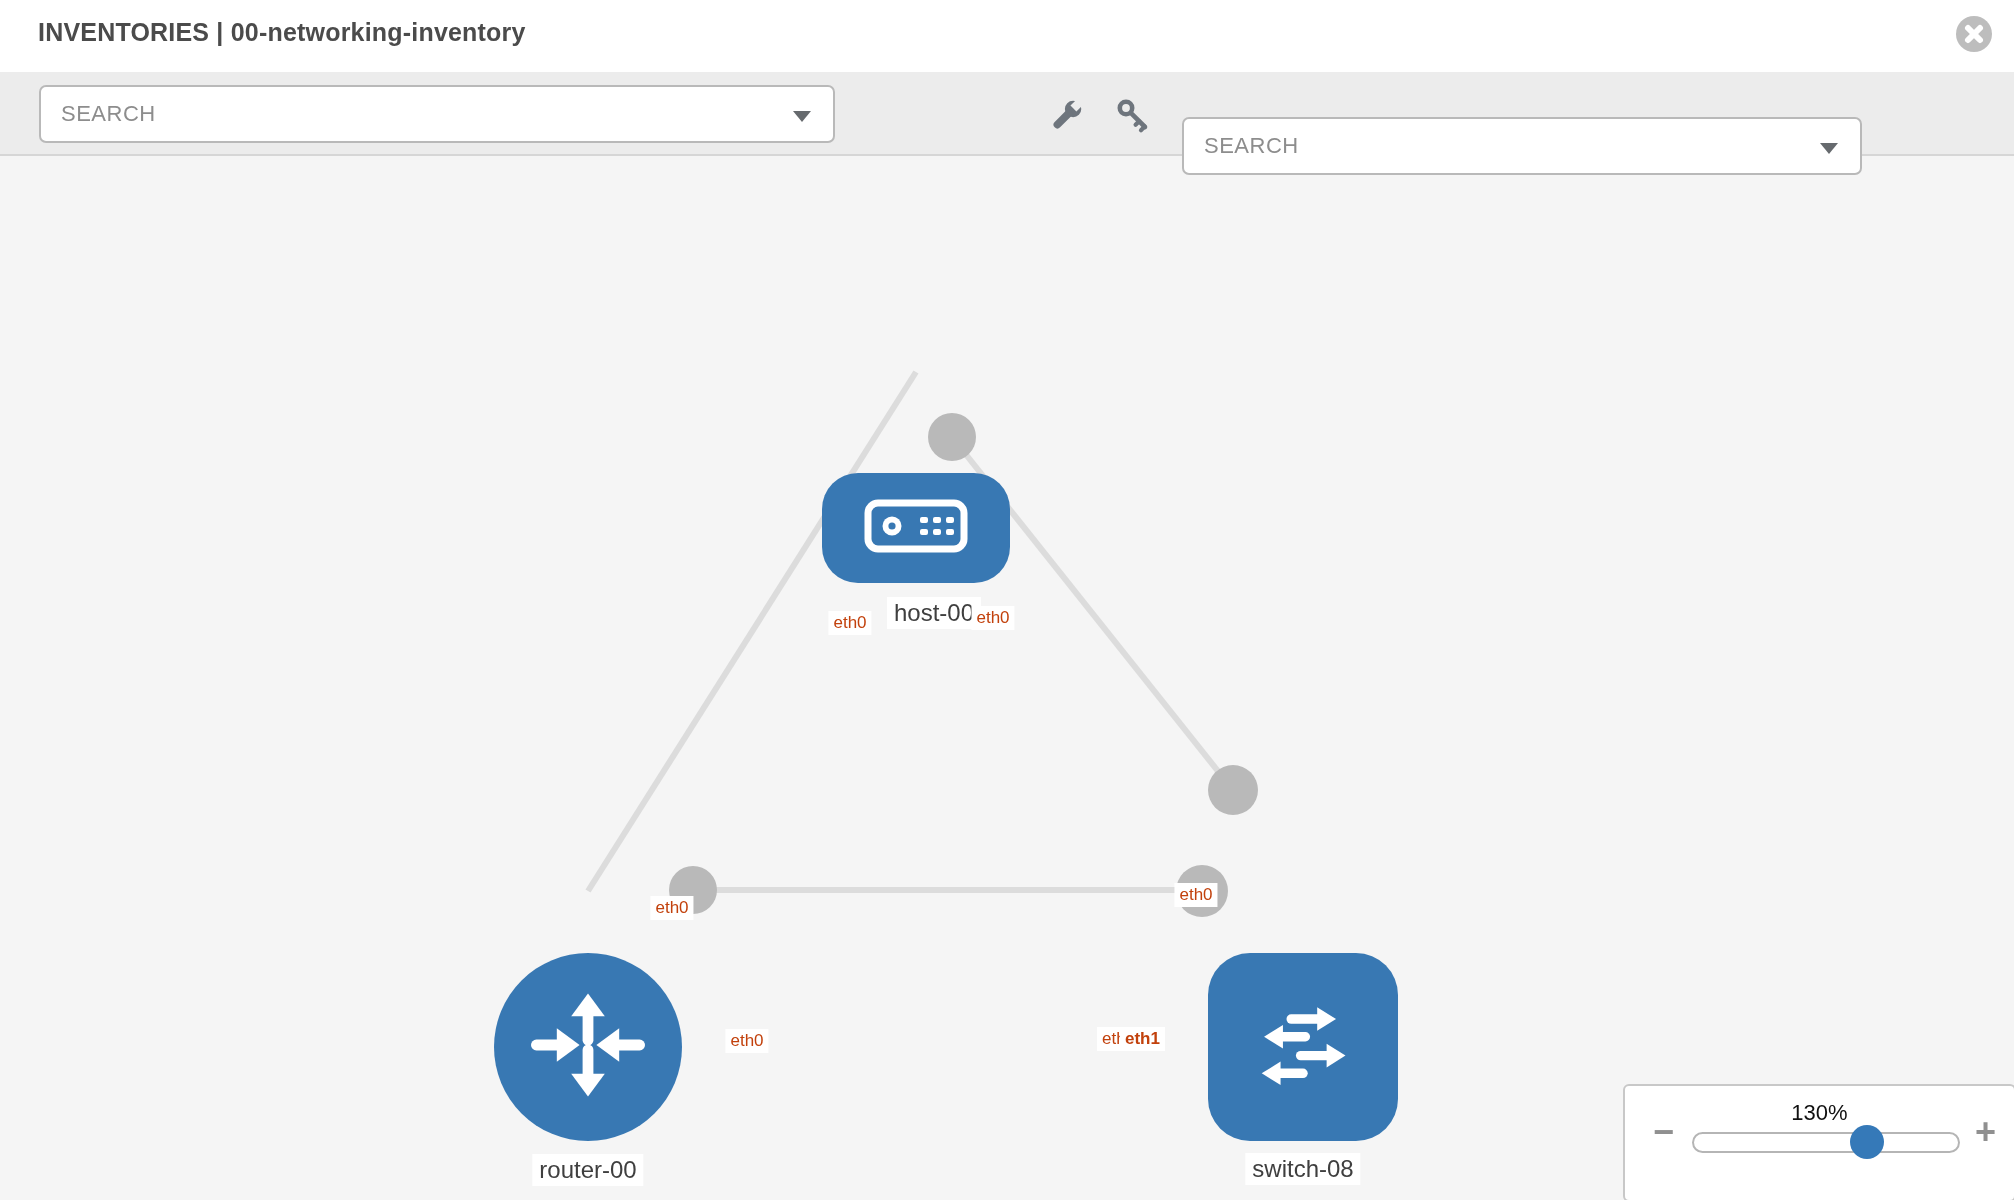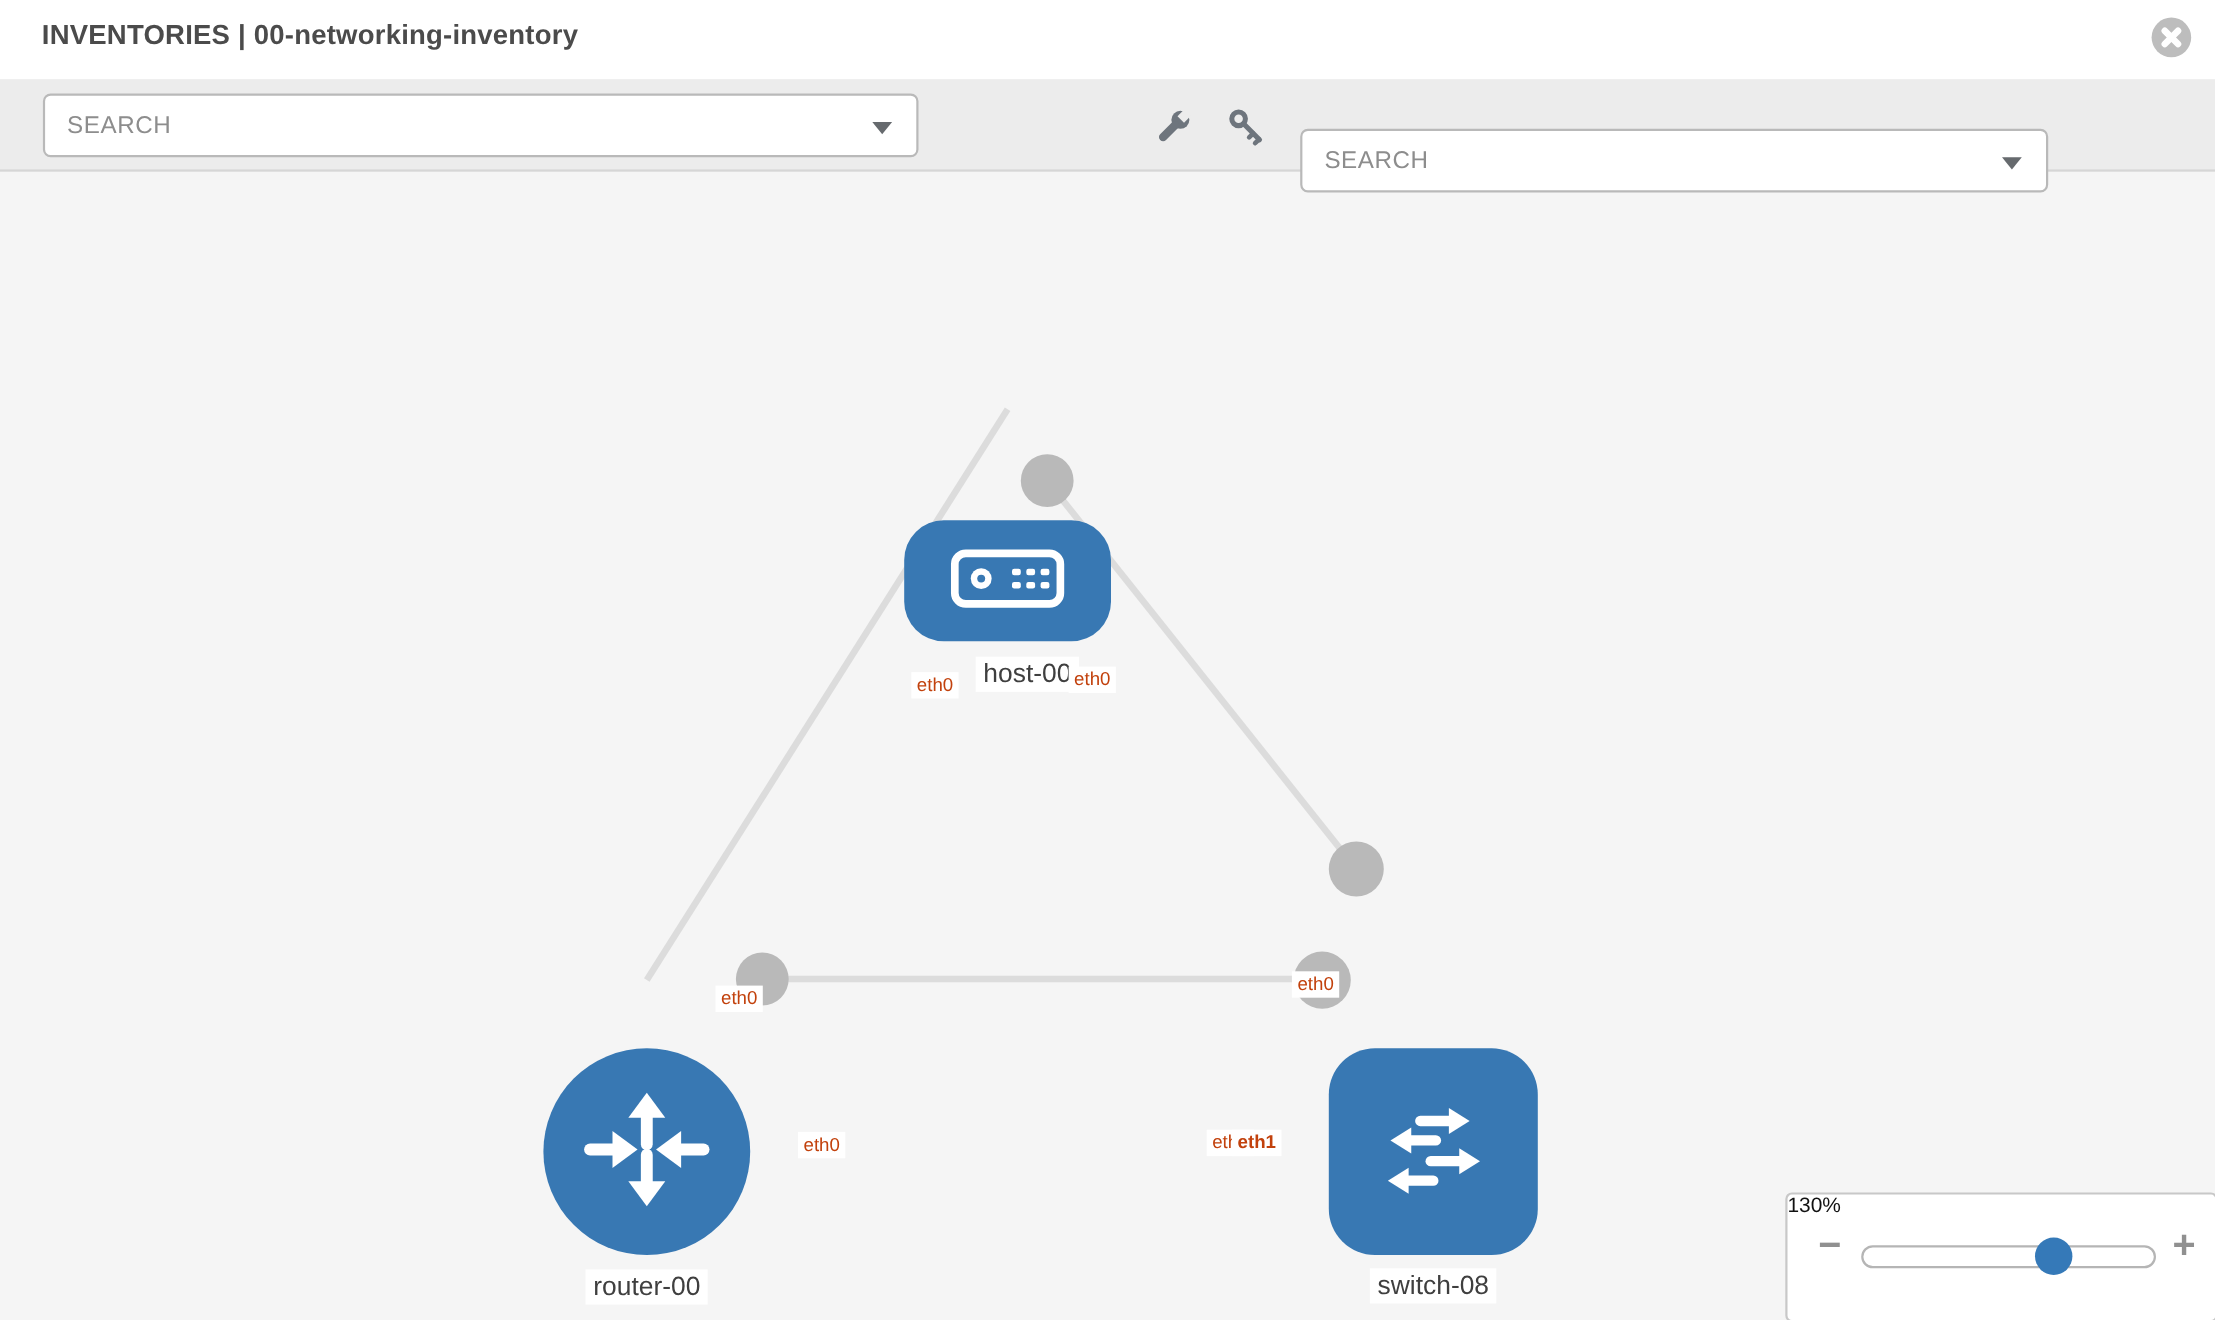--- a/index.html
+++ b/index.html
@@ -46,22 +46,22 @@
                 color:#3f3f3f; font-size:24px; padding:2px 7px; white-space:nowrap;
                 z-index:4; line-height:1.15; }
   .eth-label  { position:absolute; background:#ffffff; color:#c2410c; font-size:17px;
                 padding:2px 5px; white-space:nowrap; z-index:4; line-height:1.15; }
   .eth-center { transform:translateX(-50%); }
   .z5 { z-index:5; }
 
   
   .zoom-panel { position:absolute; left:1623px; top:1084px; width:393px; height:118px;
                 background:#ffffff; border:2px solid #c8c8c8; border-radius:6px; z-index:10; }
-  .zoom-value { position:absolute; left:0; top:0; width:100%; text-align:left;
-                font-size:19px; color:#111111; }
+  .zoom-value { position:absolute; left:0; top:14px; width:100%; text-align:center;
+                font-size:22px; color:#111111; }
   .zoom-minus, .zoom-plus { position:absolute; top:28px; font-size:36px; font-weight:bold;
                 color:#909090; cursor:pointer; line-height:1; }
   .zoom-minus { left:28px; }
   .zoom-plus  { left:350px; }
   .zoom-track { position:absolute; left:67px; top:46px; width:268px; height:21px;
                 background:#ffffff; border:2px solid #b5b5b5; border-radius:11px; cursor:pointer; }
   .zoom-handle { position:absolute; left:156px; top:-9px; width:34px; height:34px;
                  border-radius:50%; background:#3579b8; cursor:grab; }
 </style>
 </head>

